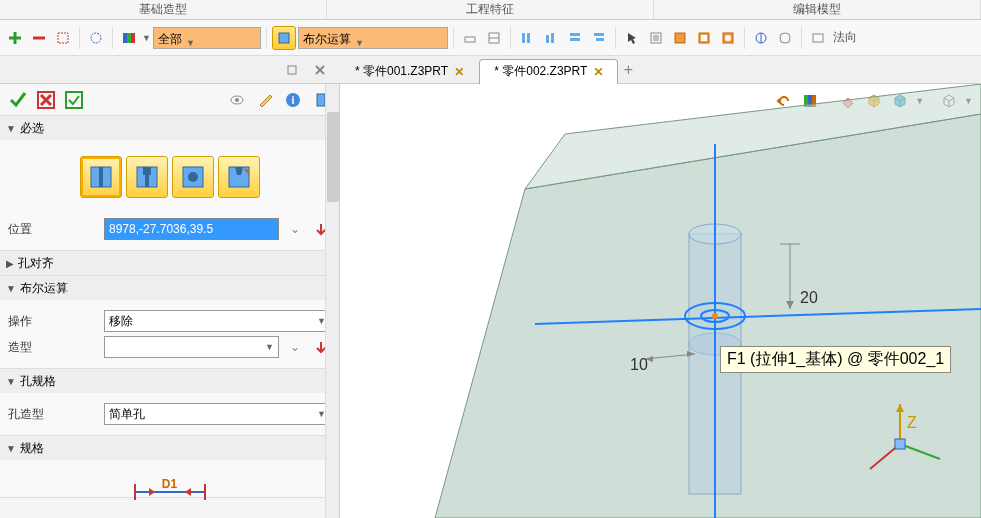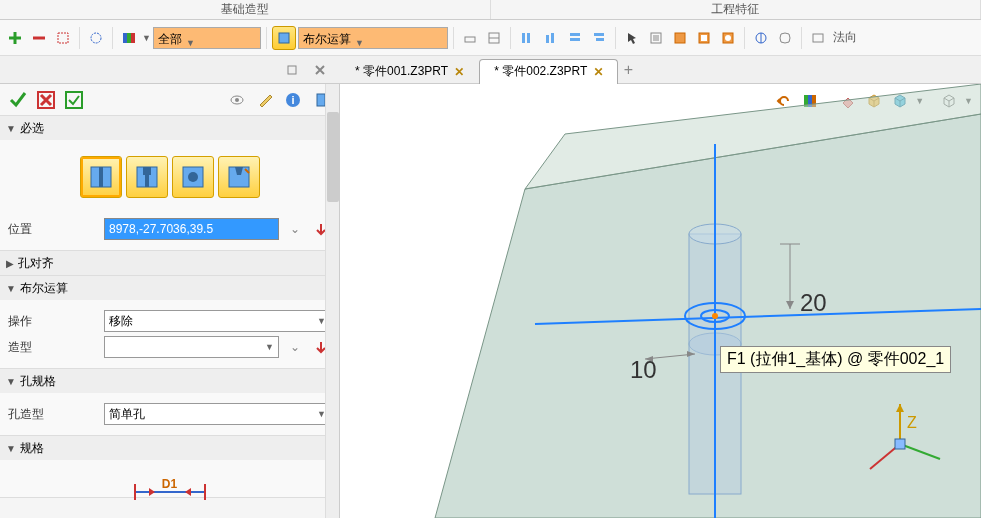--- a/index.html
+++ b/index.html
@@ -46,29 +46,30 @@
 .row-label { width: 90px; color: #333; }
 .input-pos { flex: 1; height: 22px; border: 1px solid #888; background: #3399ff; color: #fff; padding: 0 4px; display: flex; align-items: center; overflow: hidden; white-space: nowrap; }
 .input-sel { flex: 1; height: 22px; border: 1px solid #999; background: #fff; padding: 0 4px; display: flex; align-items: center; justify-content: space-between; gap: 28px; }
 .mini { width: 20px; height: 20px; display: flex; align-items: center; justify-content: center; }
 
 .viewport { flex: 1; position: relative; background: #fff; overflow: hidden; }
 .vp-toolbar { position: absolute; top: 6px; right: 8px; display: flex; align-items: center; gap: 4px; }
 .vbtn { width: 22px; height: 22px; display: flex; align-items: center; justify-content: center; }
 
 .model { position: absolute; left: 0; top: 0; width: 100%; height: 100%; }
-.dim-label { position: absolute; font-size: 24px; color: #333; }
+.dim-label { position: absolute; font-size: 16px; color: #333; }
 .tooltip { position: absolute; left: 727px; top: 267px; background: #ffffe1; border: 1px solid #888; padding: 2px 6px; font-size: 16px; }
 </style>
 </head>
 <body>
 
 <div class="top-tabs">
   <div class="top-tab">基础造型</div>
   <div class="top-tab">工程特征</div>
+  <div class="top-tab">编辑模型</div>
 </div>
 
 <div class="ribbon">
   <div class="rbtn">
       <svg width="14" height="14">
         <path d="M7 1v12M1 7h12" stroke="#2a9d2a" stroke-width="3"></path>
       </svg>
     </div>
   <div class="rbtn">
       <svg width="14" height="14">

